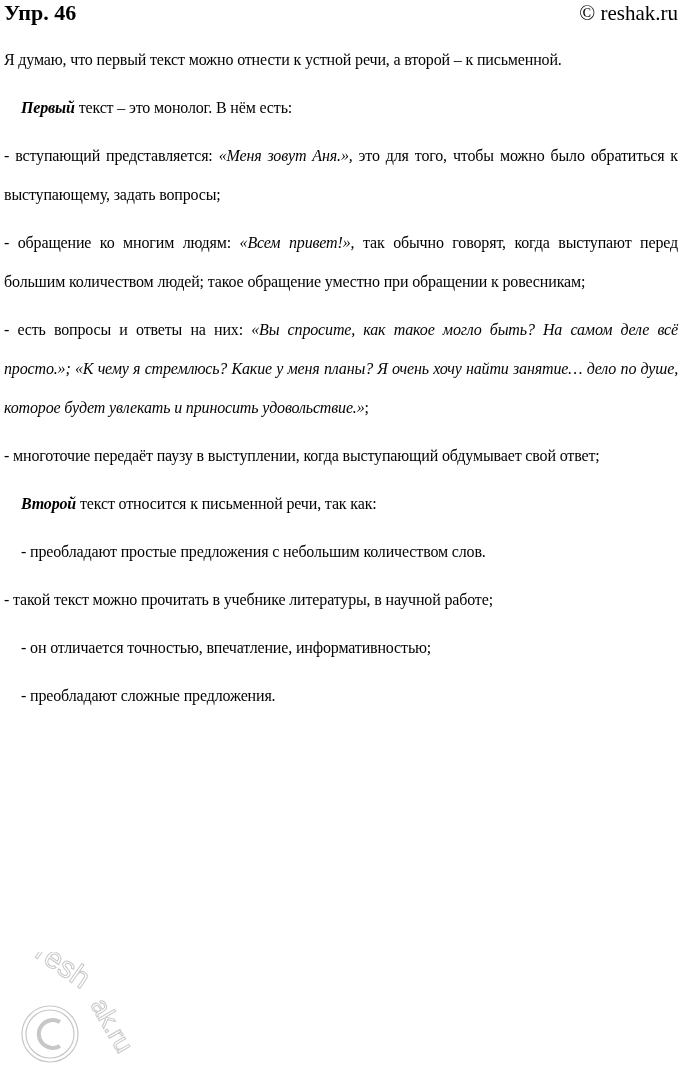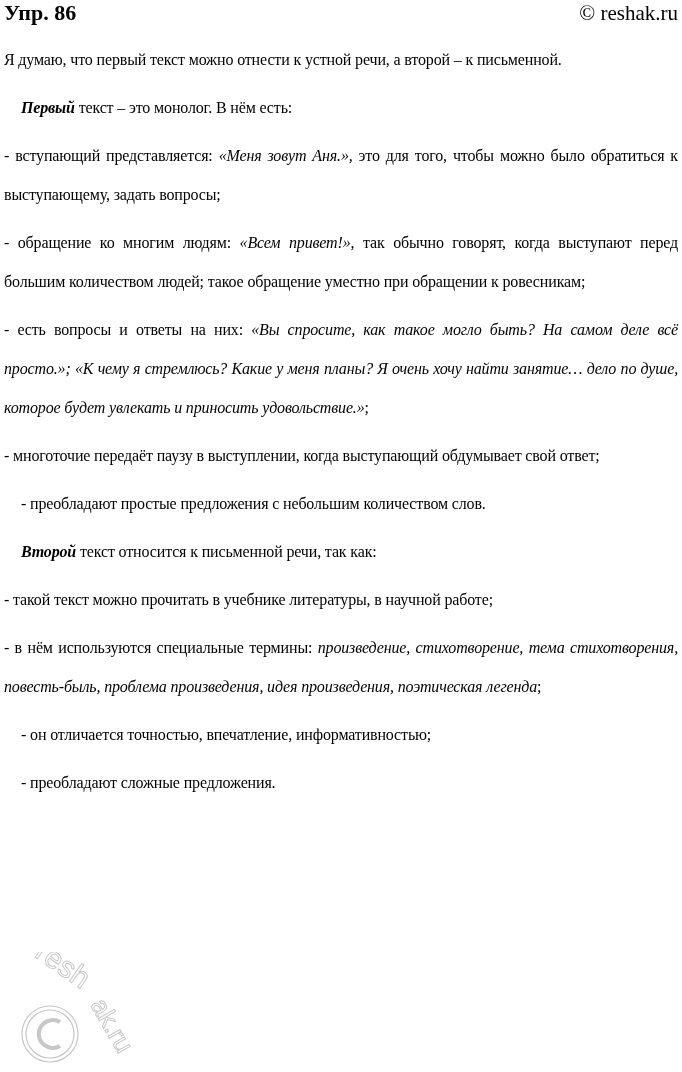--- a/index.html
+++ b/index.html
@@ -23,49 +23,48 @@
   .i { font-style: italic; }
   .watermark {
     position: absolute; left: 10px; top: 952px; width: 140px; height: 118px;
     pointer-events: none; opacity: 0.55;
   }
 </style>
 </head>
 <body>
 
 <div class="header">
-  <span class="title">Упр. 86</span>
+  <span class="title">Упр. 46</span>
   <span class="copyright">© reshak.ru</span>
 </div>
 
 <div class="content">
   <p class="p">Я думаю, что первый текст можно отнести к устной речи, а второй – к письменной.</p>
 
   <p class="p nojust">
     <span class="bi">Первый</span><span> текст – это монолог. В нём есть:</span>
   </p>
 
   <p class="p"><span>- вступающий представляется: </span><span class="i">«Меня зовут Аня.»,</span><span> это для того, чтобы можно было обратиться к выступающему, задать вопросы;</span></p>
 
   <p class="p"><span>- обращение ко многим людям: </span><span class="i">«Всем привет!»</span><span>, так обычно говорят, когда выступают перед большим количеством людей; такое обращение уместно при обращении к ровесникам;</span></p>
 
   <p class="p"><span>- есть вопросы и ответы на них: </span><span class="i">«Вы спросите, как такое могло быть? На самом деле всё просто.»; «К чему я стремлюсь? Какие у меня планы? Я очень хочу найти занятие… дело по душе, которое будет увлекать и приносить удовольствие.»</span><span>;</span></p>
 
 
   <p class="p"><span>- многоточие передаёт паузу в выступлении, когда выступающий обдумывает свой ответ;</span></p>
 
-  <p class="p nojust"><span>- преобладают простые предложения с небольшим количеством слов.</span></p>
-
   <p class="p nojust">
     <span class="bi">Второй</span><span> текст относится к письменной речи, так как:</span>
   </p>
 
+  <p class="p nojust"><span>- преобладают простые предложения с небольшим количеством слов.</span></p>
+
   <p class="p"><span>- такой текст можно прочитать в учебнике литературы, в научной работе;</span></p>
 
-  <p class="p"><span>- в нём используются специальные термины: </span><span class="i">произведение, стихотворение, тема стихотворения, повесть-быль, проблема произведения, идея произведения, поэтическая легенда</span><span>;</span></p>
 
   <p class="p nojust"><span>- он отличается точностью, впечатление, информативностью;</span></p>
 
   <p class="p nojust"><span>- преобладают сложные предложения.</span></p>
 </div>
 
 <svg class="watermark" viewBox="0 0 140 118" xmlns="http://www.w3.org/2000/svg">
   <g fill="none" stroke="#9a9a9a" stroke-width="1.2">
     <circle cx="40" cy="82" r="28"></circle>
     <circle cx="40" cy="82" r="24"></circle>

